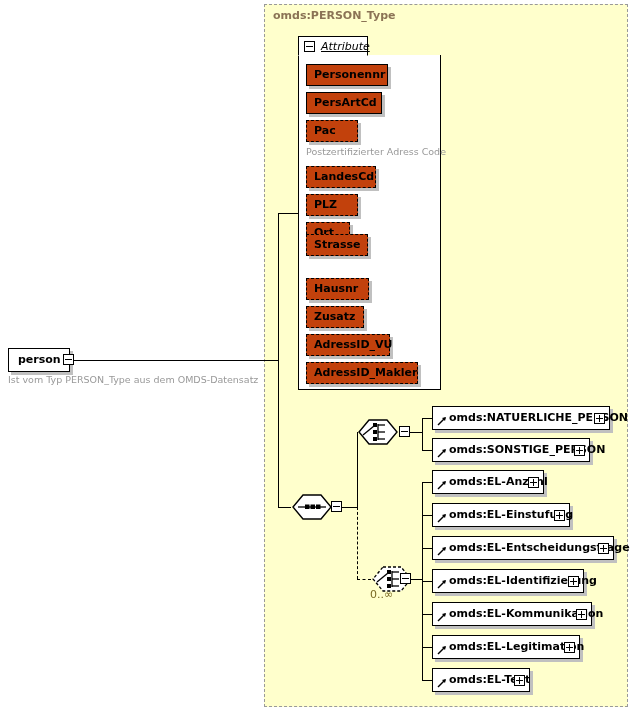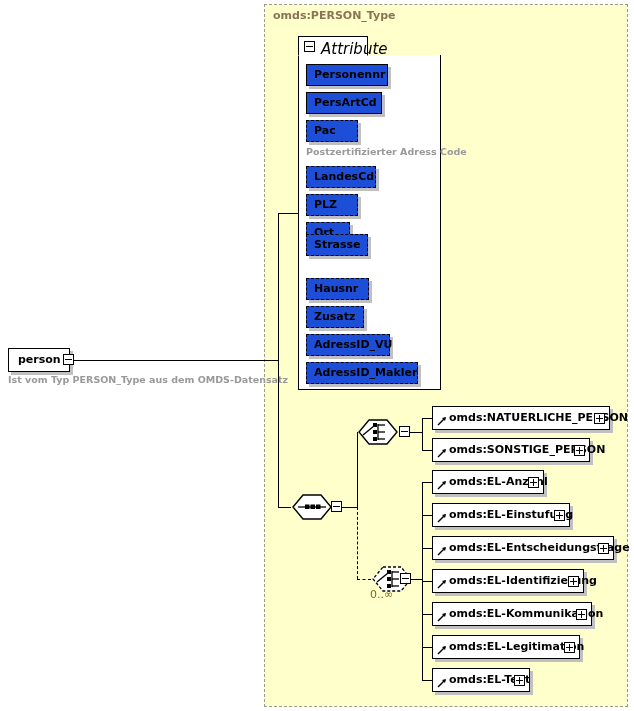--- a/index.html
+++ b/index.html
@@ -63,24 +63,25 @@
     height: 20px;
     background: #ffffff;
     border: 1px solid #000000;
     border-bottom: 1px solid #ffffff;
     box-sizing: border-box;
   }
   .attr-tab .label {
     position: absolute;
     left: 22px;
     top: 3px;
-    font-size: 15px;
+    font-size: 11px;
     font-style: italic;
     color: #000000;
     white-space: nowrap;
+    text-decoration: underline;
   }
 
   
   .pm {
     position: absolute;
     width: 11px;
     height: 11px;
     border: 1px solid #000000;
     background: #ffffff;
     box-sizing: border-box;
@@ -101,21 +102,21 @@
     top: 1px;
     width: 1px;
     height: 7px;
     background: #000000;
   }
 
   
   .attr-item {
     position: absolute;
     height: 22px;
-    background: #1d4ed8;
+    background: #c2410c;
     border: 1px solid #000000;
     box-sizing: border-box;
     box-shadow: 3px 3px 0 0 #c0c0c0;
   }
   .attr-item.optional {
     border: 1px dashed #000000;
     padding-left: 8px;
   }
   .attr-item .t {
     position: absolute;
@@ -126,21 +127,20 @@
     color: #000000;
     white-space: nowrap;
   }
 
   
   .annot {
     position: absolute;
     font-size: 9.5px;
     color: #999999;
     white-space: nowrap;
-    font-weight: bold;
   }
 
   
   .elem-box {
     position: absolute;
     height: 24px;
     background: #ffffff;
     border: 1px solid #000000;
     box-sizing: border-box;
     box-shadow: 3px 3px 0 0 #c0c0c0;

